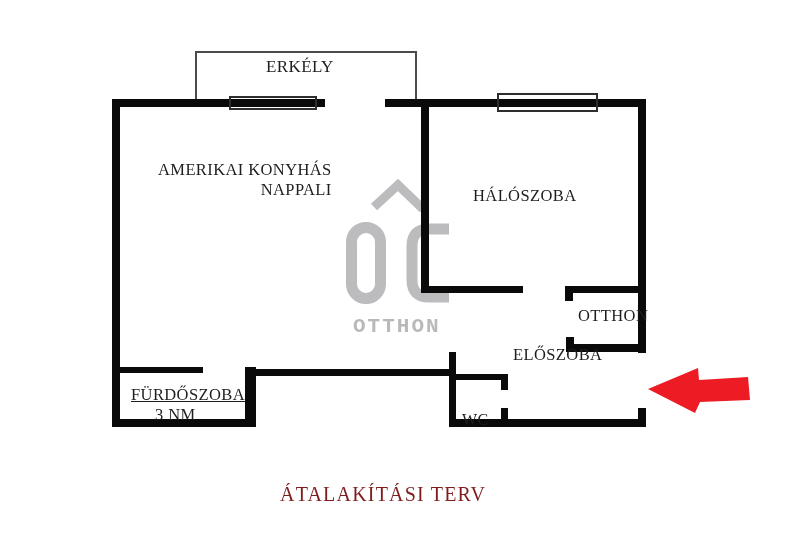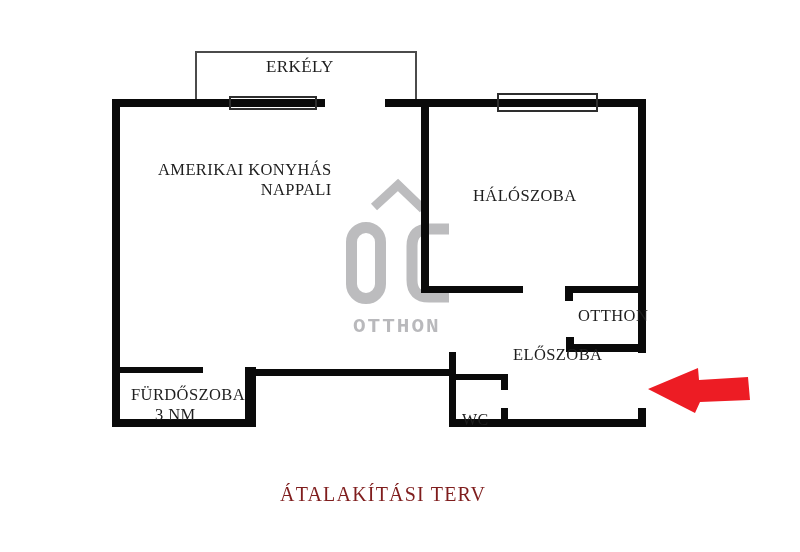--- a/index.html
+++ b/index.html
@@ -23,21 +23,21 @@
   
   .room-label{
     position:absolute;z-index:5;font-size:16.5px;letter-spacing:0.4px;
     color:#1e1e1e;white-space:nowrap;line-height:19.5px;text-align:right;
   }
   .lbl-erkely{left:266px;top:57px;font-size:17px;}
   .lbl-living{left:158px;top:160px;}
   .lbl-bedroom{left:473px;top:186px;}
   .lbl-pantry{left:578px;top:306px;}
   .lbl-hall{left:469px;top:345px;margin-left:44px;}
-  .lbl-bath{left:131px;top:385px;}
+  .lbl-bath{left:131px;top:385px;text-decoration:underline;}
   .lbl-bath-area{left:155px;top:405px;}
   .lbl-wc{left:462px;top:398px;font-size:16px;margin-top:12px;}
   .plan-title{
     position:absolute;left:280px;top:483px;z-index:5;
     font-size:20px;letter-spacing:1.2px;color:#7f1d1d;white-space:nowrap;
   }
   
   .wm{position:absolute;z-index:1;}
   .wm-text{
     position:absolute;z-index:1;color:#b9b9bc;

